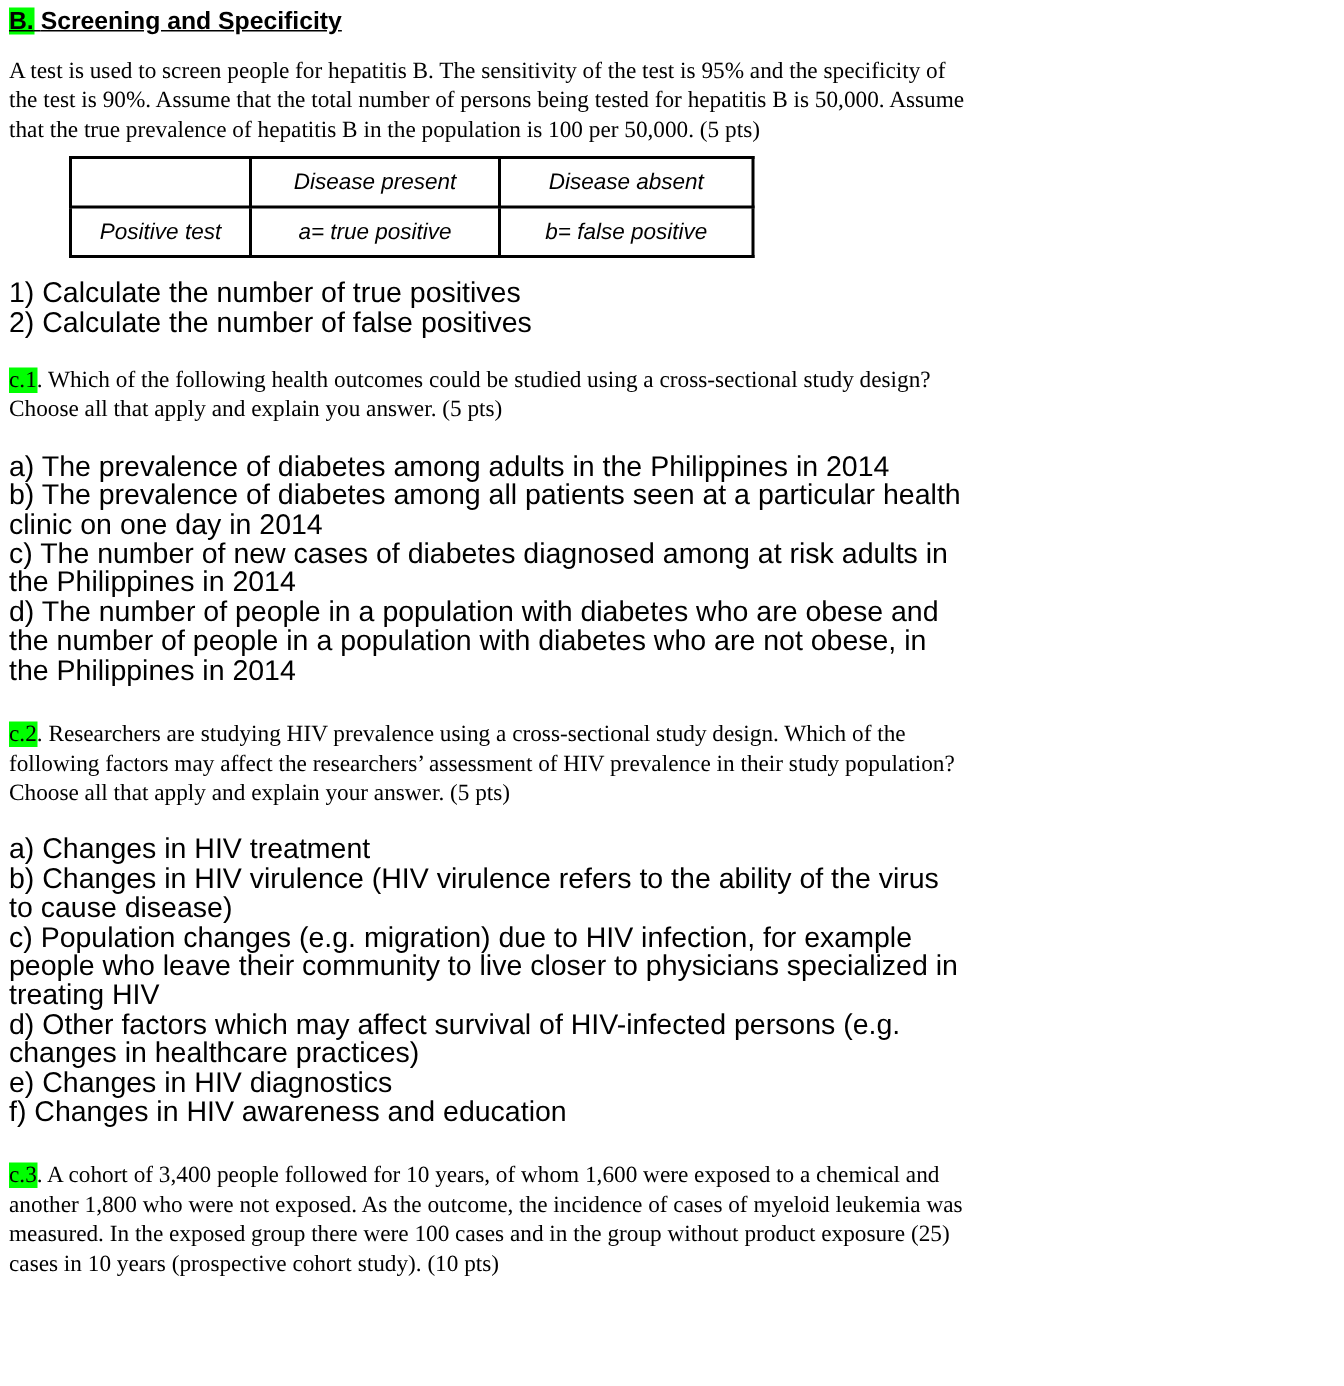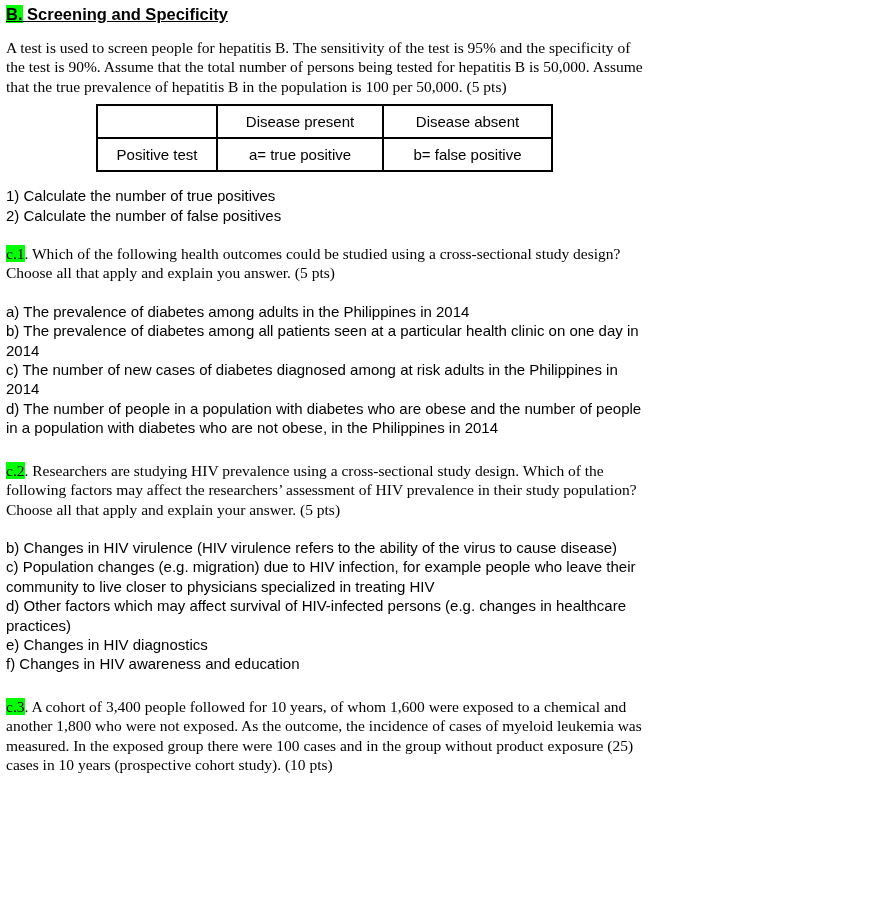--- a/index.html
+++ b/index.html
@@ -48,29 +48,30 @@
     line-height: 19.4px;
     margin: 0;
     max-width: 640px;
     font-family: Liberation Serif, serif;
   }
   .gap-md { height: 14px; }
   .gap-lg { height: 19px; }
   .gap-xs { height: 4px; }
 
   .list-block {
-    font-size: 15px;
+    font-size: 19px;
     line-height: 19.4px;
     max-width: 640px;
   }
 
   
   .table-wrap {
-    margin-left: 90px;
+    margin-left: 40px;
     margin-top: 8px;
+    font-style: italic;
   }
   table.contingency {
     border-collapse: collapse;
     table-layout: fixed;
     font-size: 15px;
   }
   table.contingency td {
     border: 2px solid #000000;
     text-align: center;
     vertical-align: middle;
@@ -134,20 +135,21 @@
     </div>
 
     <div class="gap-lg"></div>
     <div class="gap-xs"></div>
 
     <p class="body"><span class="hl">c.2</span><span>.  Researchers are studying HIV prevalence using a cross-sectional study design. Which of the following factors may affect the researchers’ assessment of HIV prevalence in their study population? Choose all that apply and explain your answer. (5 pts)</span></p>
 
     <div class="gap-lg"></div>
 
     <div class="list-block">
+      <div>a) Changes in HIV treatment</div>
       <div>b) Changes in HIV virulence (HIV virulence refers to the ability of the virus to cause disease)</div>
       <div>c) Population changes (e.g. migration) due to HIV infection, for example people who leave their community to live closer to physicians specialized in treating HIV</div>
       <div>d) Other factors which may affect survival of HIV-infected persons (e.g. changes in healthcare practices)</div>
       <div>e) Changes in HIV diagnostics</div>
       <div>f) Changes in HIV awareness and education</div>
     </div>
 
     <div class="gap-lg"></div>
     <div class="gap-xs"></div>
 

